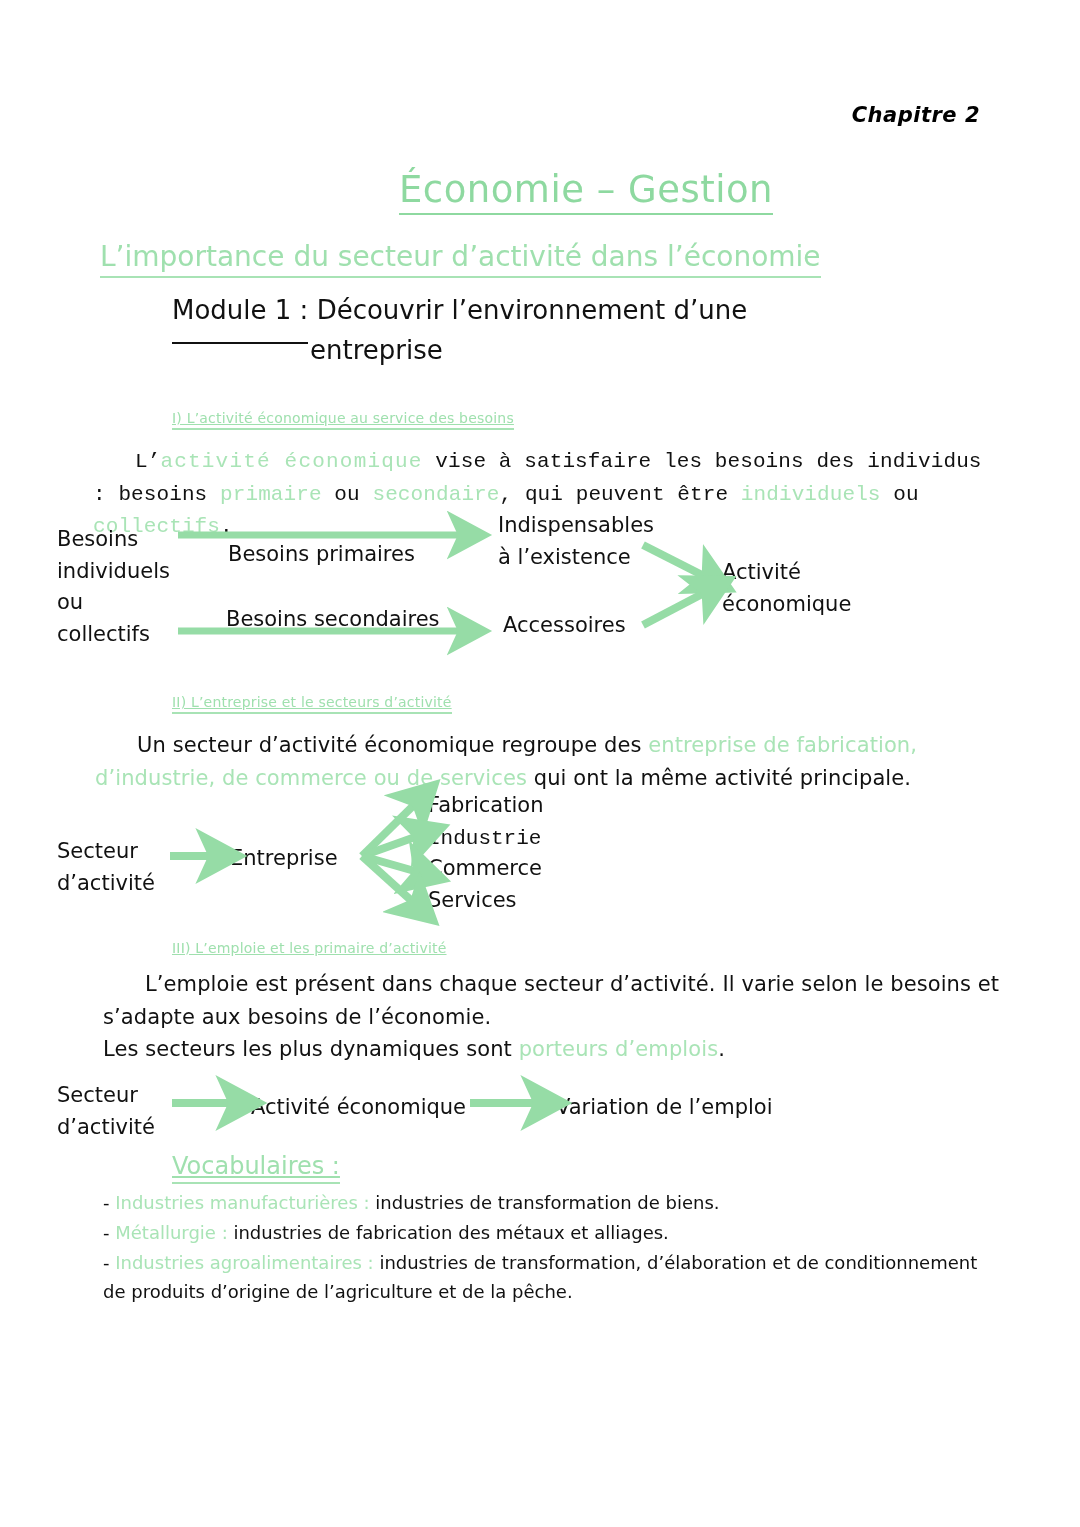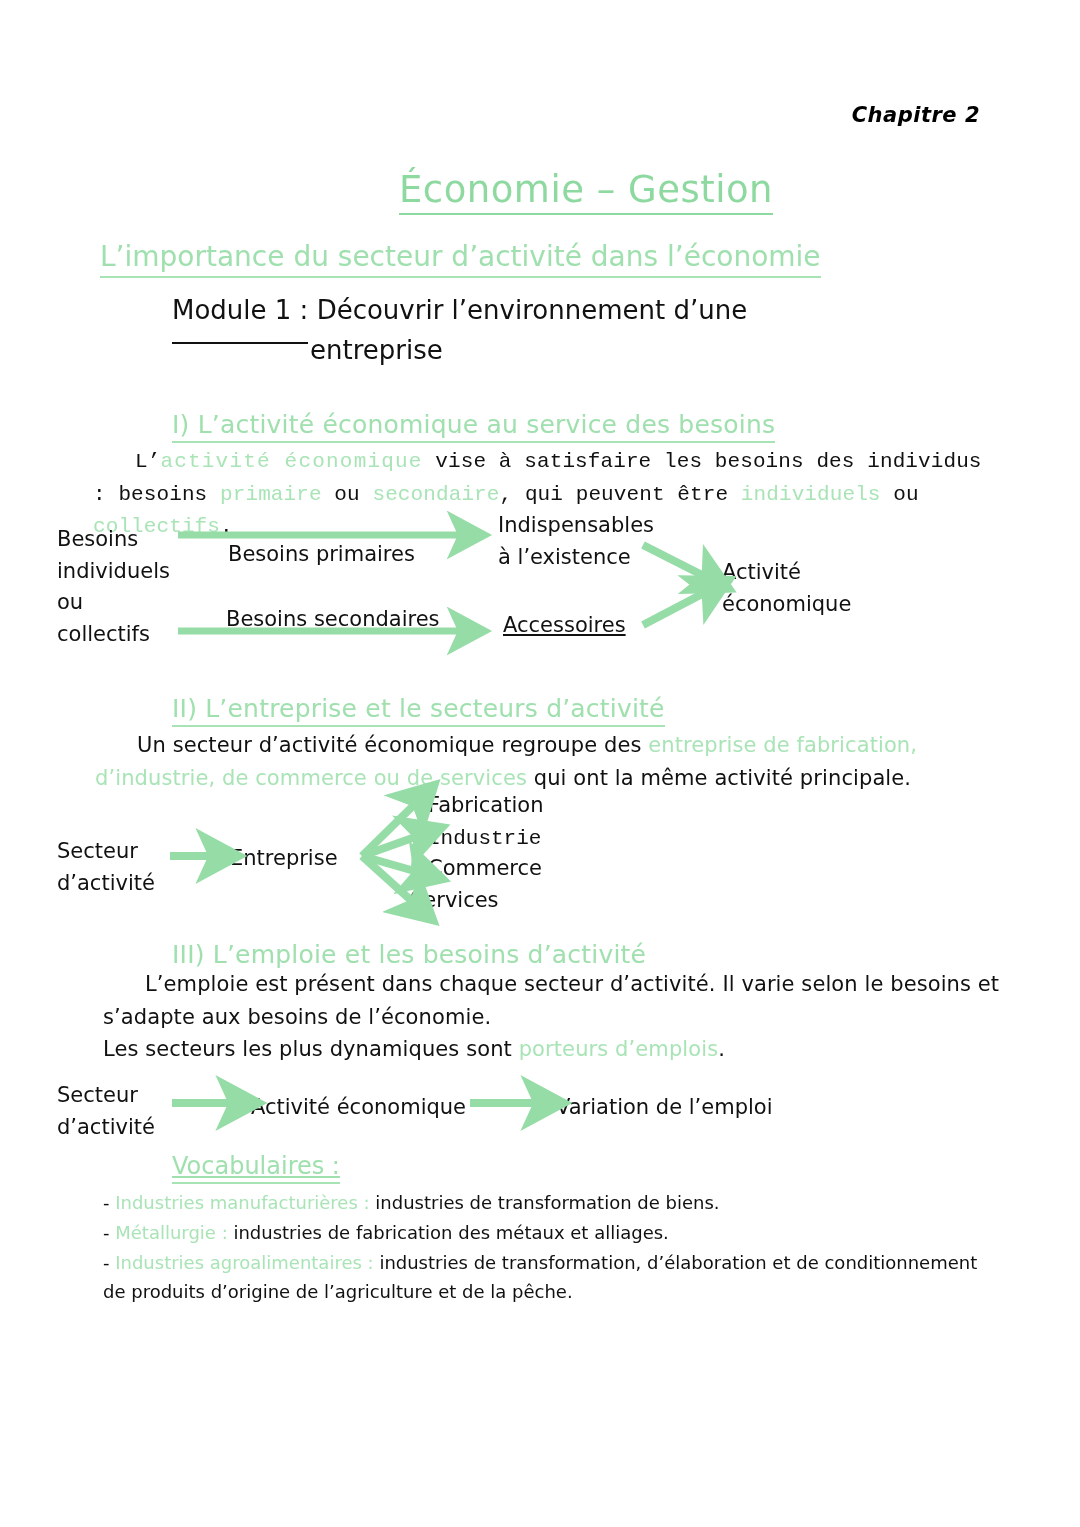--- a/index.html
+++ b/index.html
@@ -36,21 +36,21 @@
 
   .module {
     position:absolute; top:290px; left:172px;
     font-size:26px; color:#111; line-height:1.55;
   }
   .module .u { border-bottom:2px solid #111; padding-bottom:17px; }
   .module .l2 { display:block; margin-left:138px; }
 
   
   .sec-h {
-    position:absolute; font-size:25px; color:#9fe0ae; letter-spacing:.2px;
+    position:absolute; font-size:14px; color:#9fe0ae; letter-spacing:.2px;text-decoration:underline;
   }
   .sec-h.ul > span { border-bottom:2px solid #a8e3b5; padding-bottom:2px; }
 
   
   .para {
     position:absolute; font-size:21px; color:#111;
     line-height:1.55; letter-spacing:.1px;
   }
   .para .ind { display:inline-block; width:42px; }
   .hl  { color:#a9e4b6; }
@@ -101,43 +101,43 @@
   </div>
 
   <div class="dlab" style="top:524px; left:57px;">Besoins
 individuels
 ou
 collectifs</div>
   <div class="dlab" style="top:539px; left:228px;">Besoins primaires</div>
   <div class="dlab" style="top:510px; left:498px;">Indispensables
 à l’existence</div>
   <div class="dlab" style="top:604px; left:226px;">Besoins secondaires</div>
-  <div class="dlab" style="top:610px; left:503px;text-decoration:underline;">Accessoires</div>
+  <div class="dlab" style="top:610px; left:503px;">Accessoires</div>
   <div class="dlab" style="top:557px; left:722px;">Activité
 économique</div>
 
   <div class="sec-h ul" style="top:694px; left:172px;">
     <span>II) L’entreprise et le secteurs d’activité</span>
   </div>
 
   <div class="para" style="top:729px; left:95px; width:920px;">
     <span class="ind"></span><span>Un secteur d’activité économique regroupe des </span><span class="hl">entreprise de fabrication,</span>
     <span class="hl">d’industrie, de commerce ou de services</span><span> qui ont la même activité principale.</span>
   </div>
 
   <div class="dlab" style="top:836px; left:57px;">Secteur
 d’activité</div>
   <div class="dlab" style="top:843px; left:230px;">Entreprise</div>
   <div class="dlab" style="top:790px; left:428px;">Fabrication</div>
   <div class="dlab" style="top:823px; left:428px;font-family:Liberation Mono, monospace;">Industrie</div>
   <div class="dlab" style="top:853px; left:428px;">Commerce</div>
-  <div class="dlab" style="top:885px; left:410px;">Services</div>
+  <div class="dlab" style="top:885px; left:428px;">Services</div>
 
   <div class="sec-h" style="top:940px; left:172px;">
-    <span>III) L’emploie et les besoins d’activité</span>
+    <span>III) L’emploie et les primaire d’activité</span>
   </div>
 
   <div class="para" style="top:968px; left:103px; width:900px;">
     <span class="ind"></span><span>L’emploie est présent dans chaque secteur d’activité. Il varie selon le besoins et</span>
     <span>s’adapte aux besoins de l’économie.</span><br>
     <span>Les secteurs les plus dynamiques sont </span><span class="hl">porteurs d’emplois</span><span>.</span>
   </div>
 
   <div class="dlab" style="top:1080px; left:57px;">Secteur
 d’activité</div>

